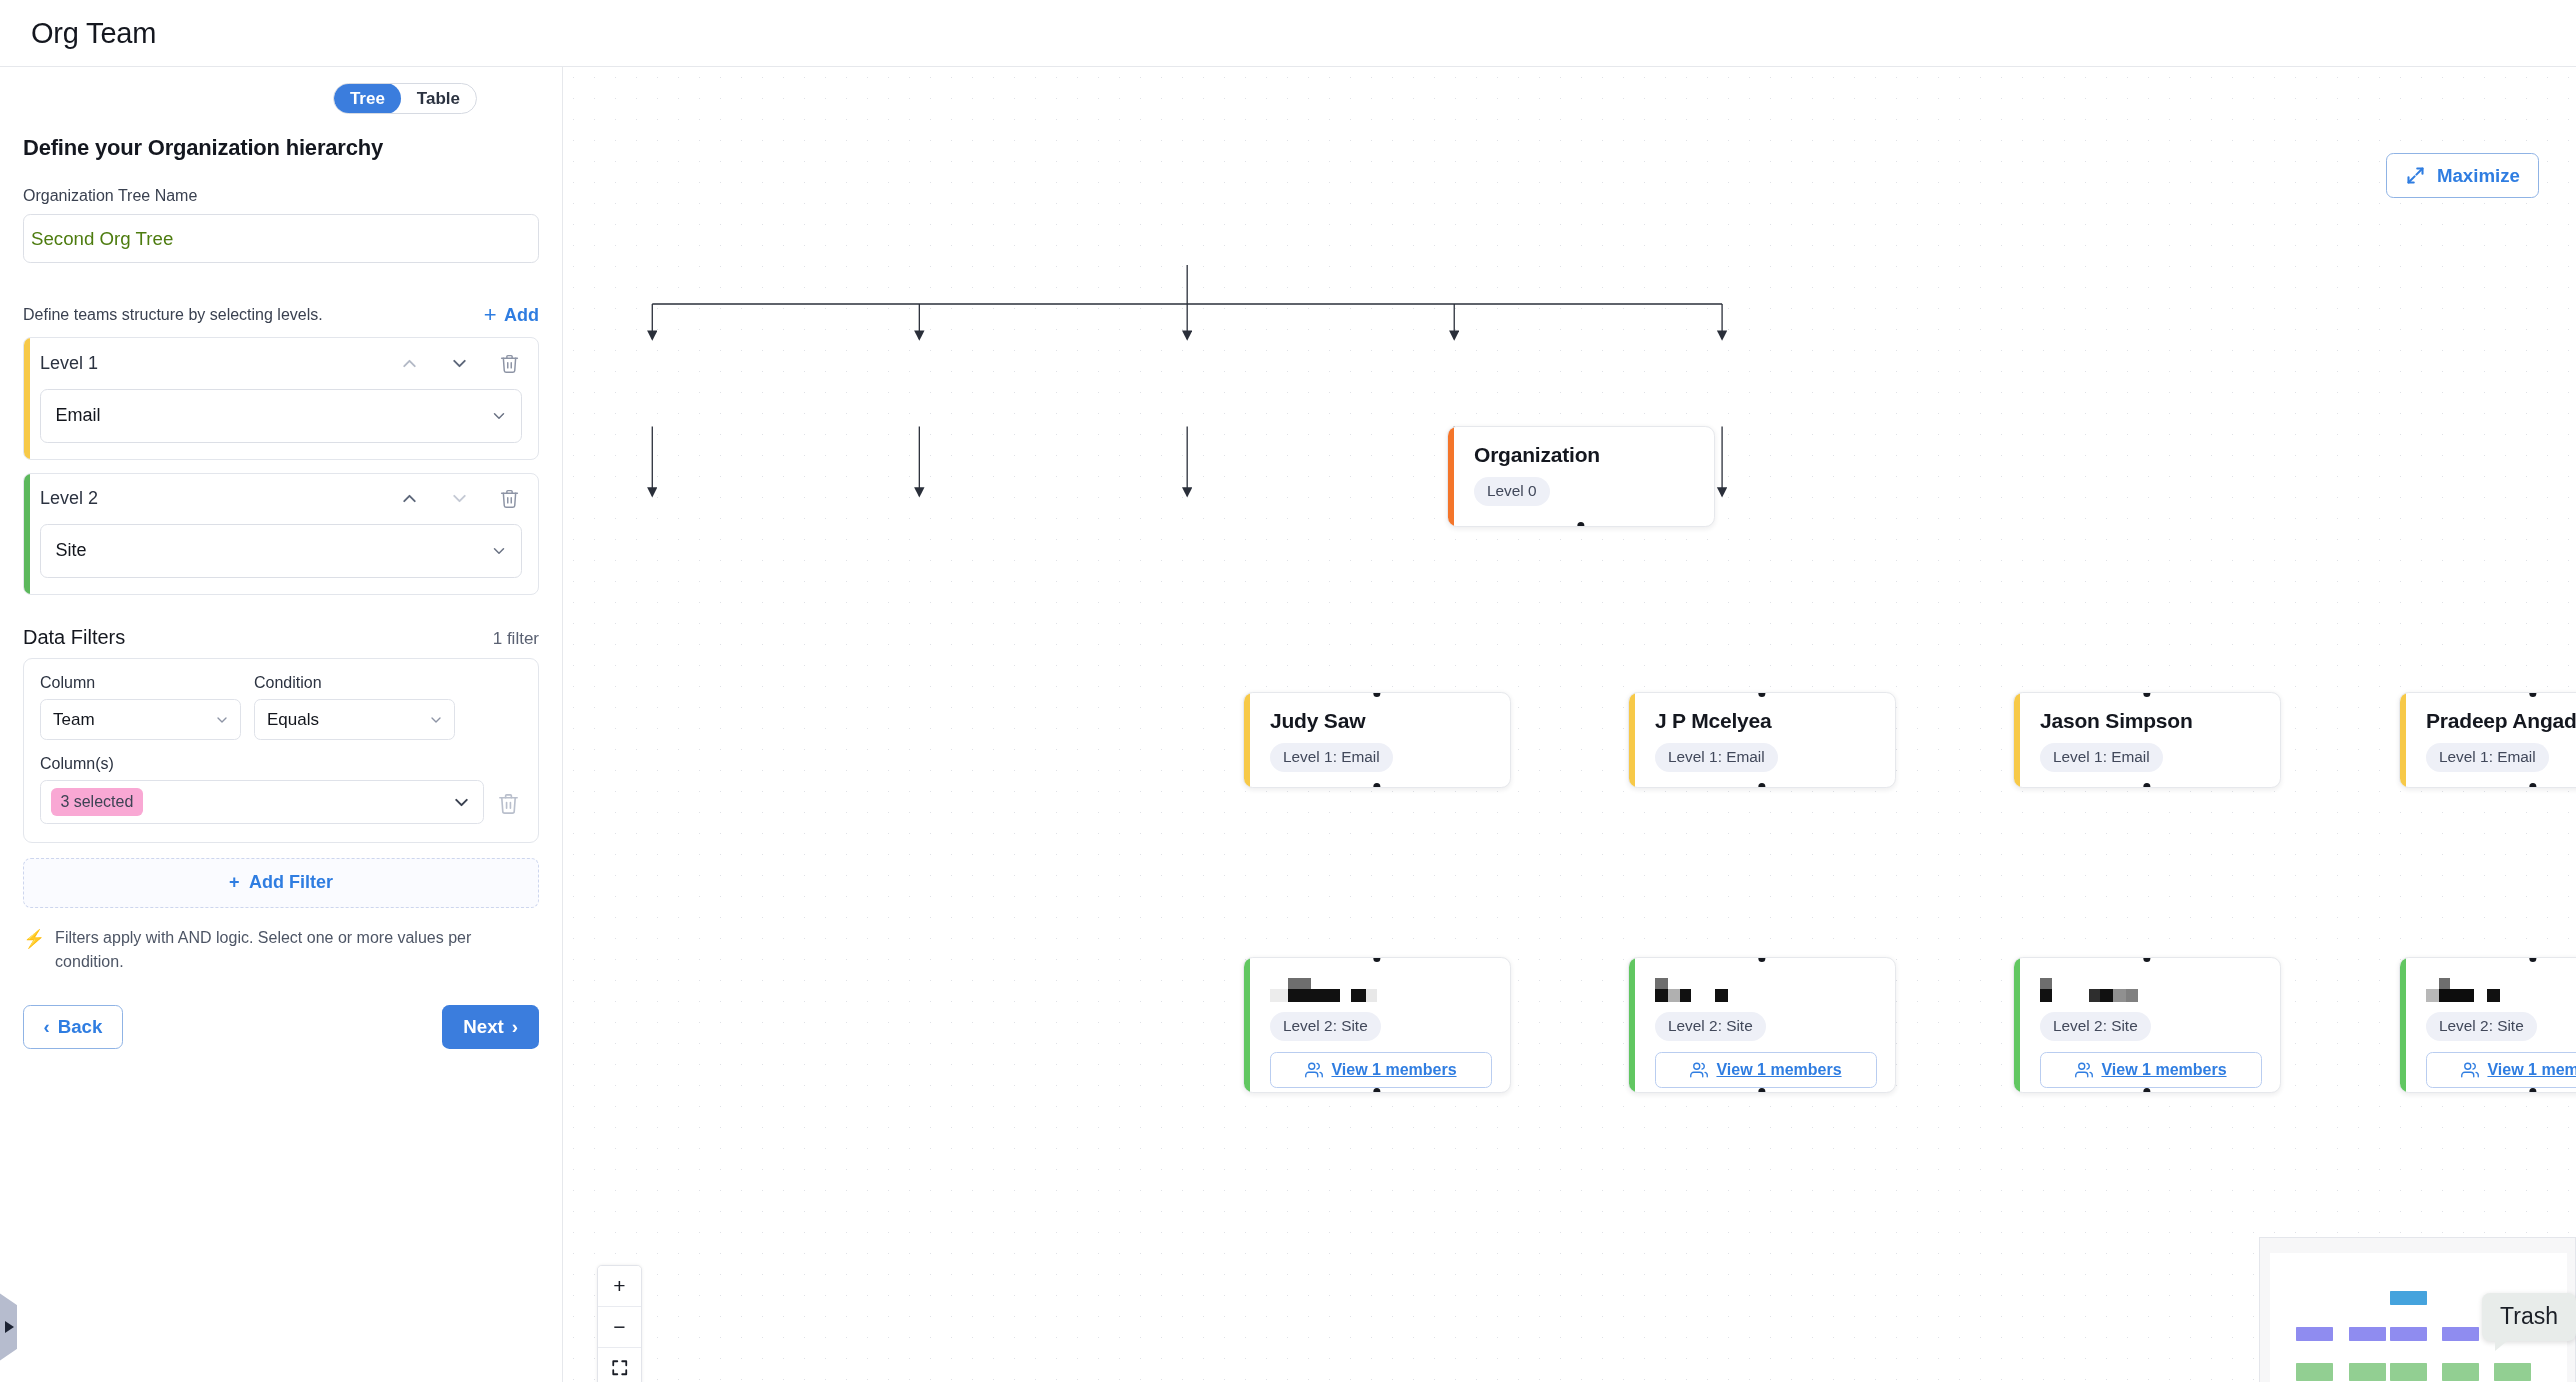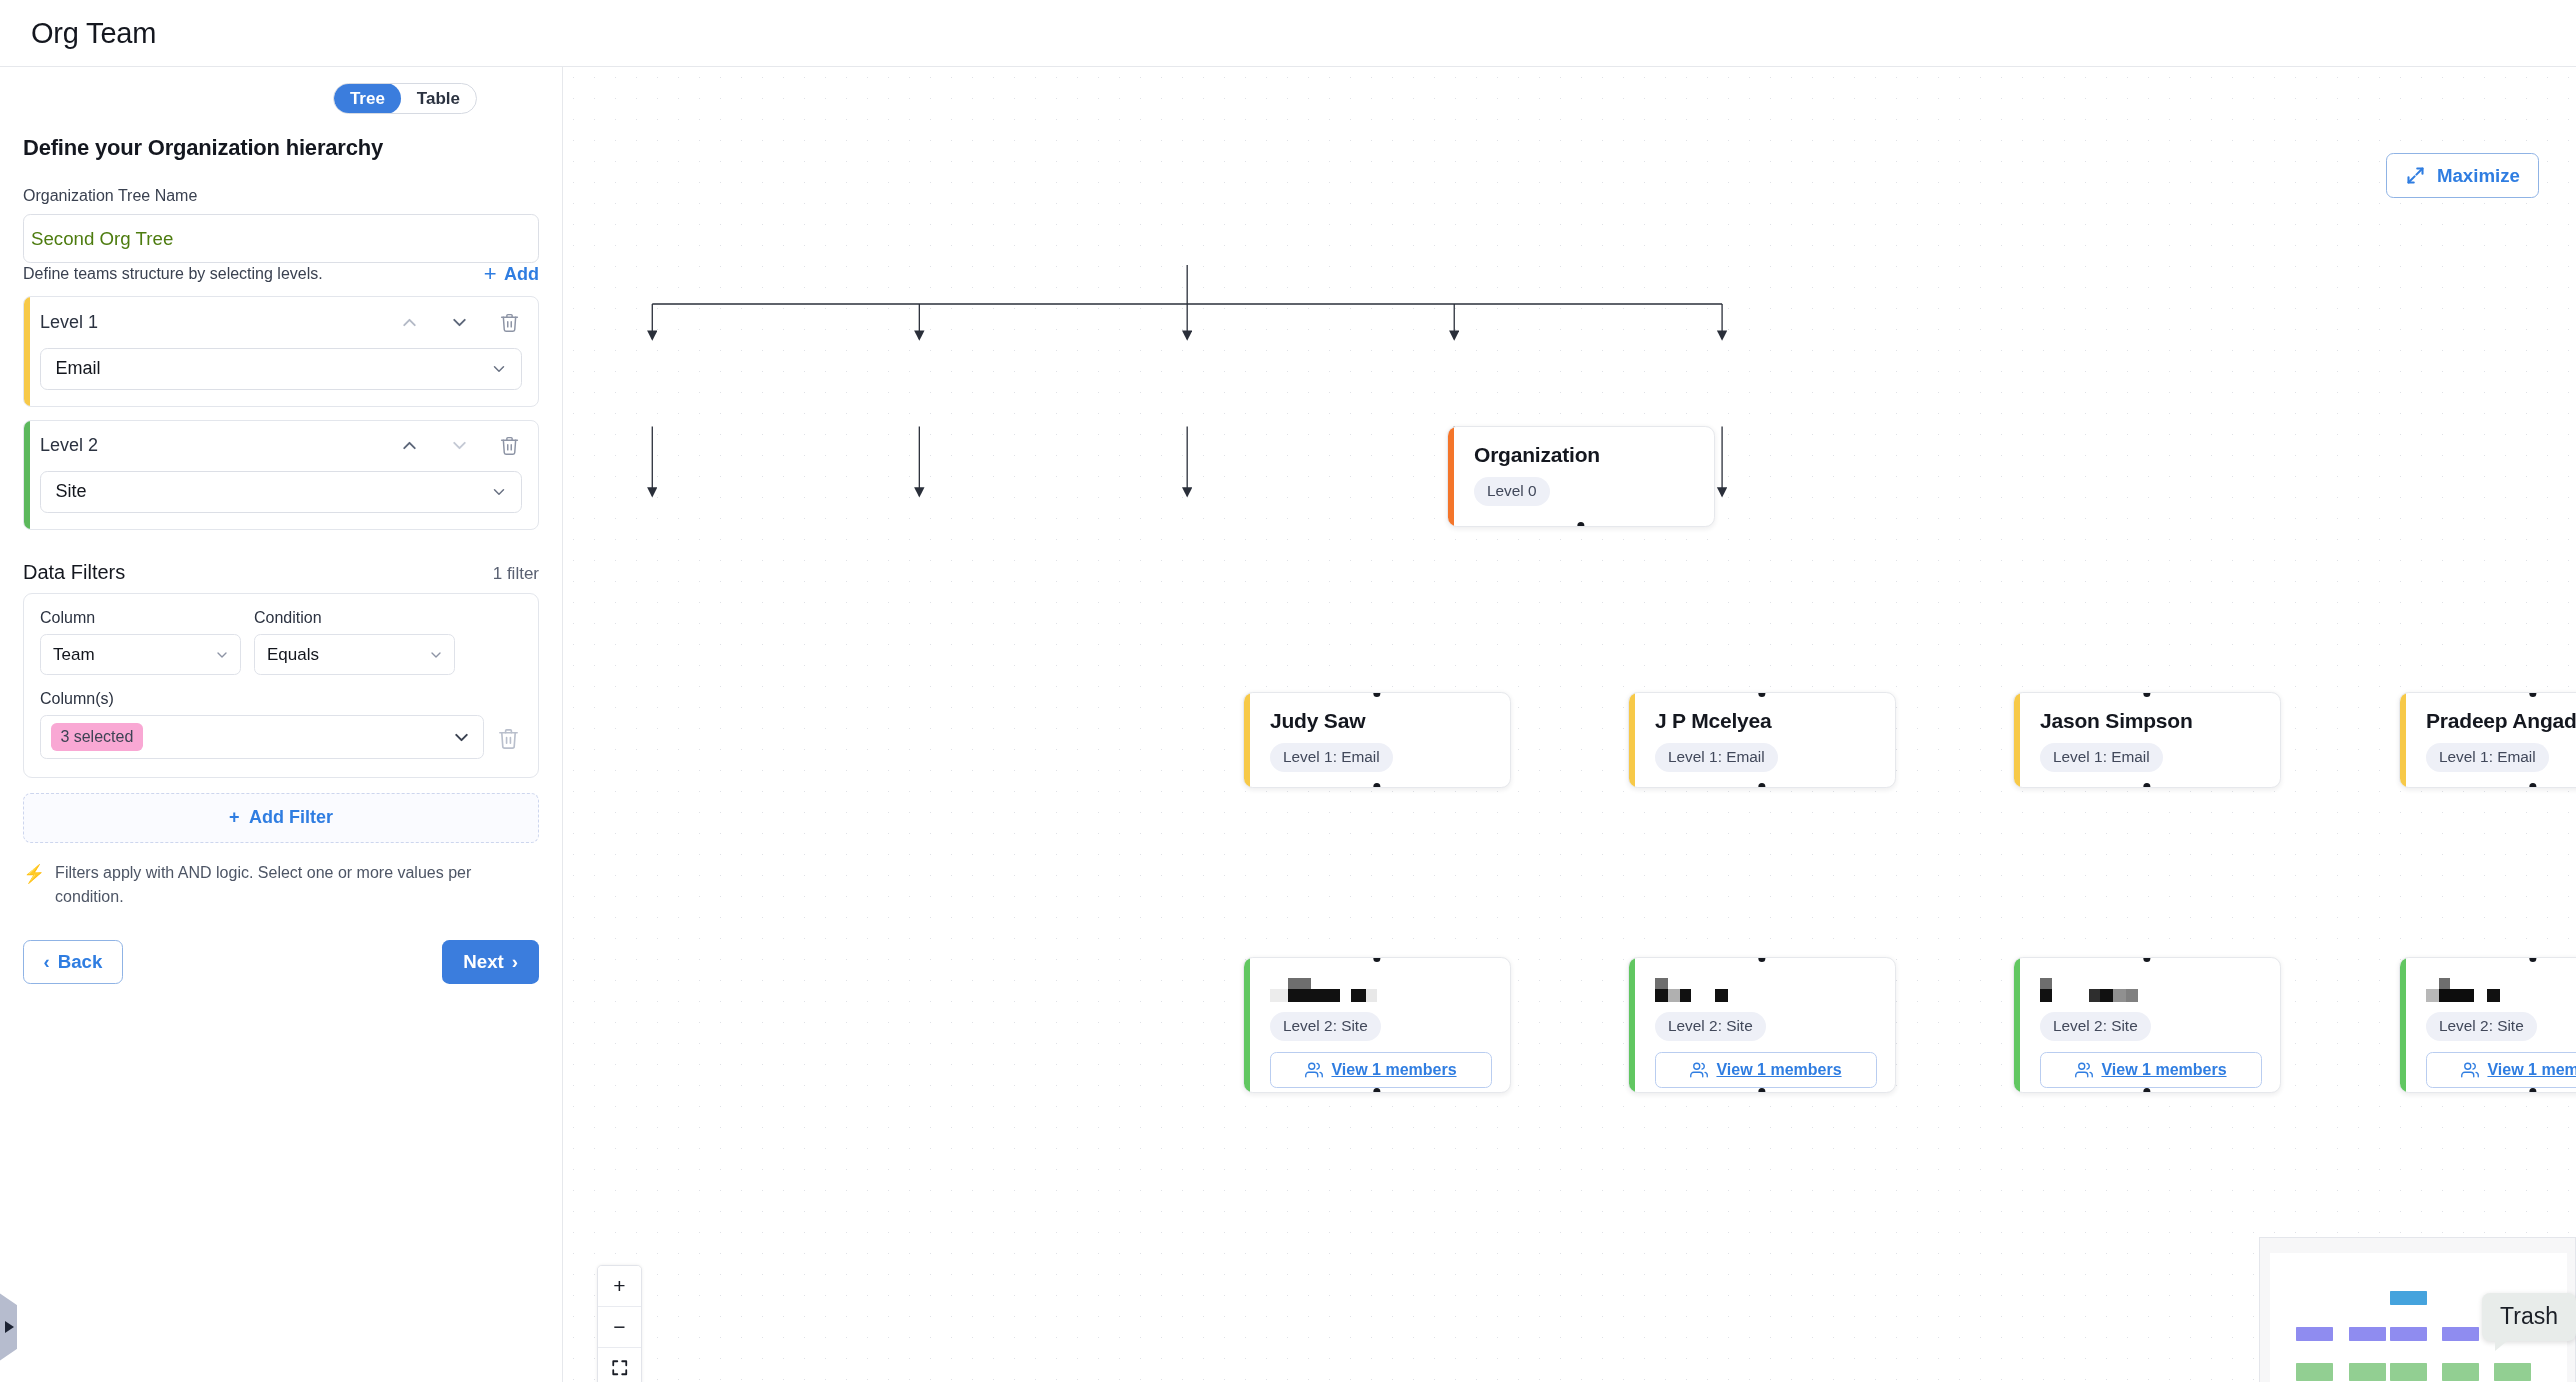--- a/index.html
+++ b/index.html
@@ -50,21 +50,21 @@
   .panel h2 { font-size: 22px; font-weight: 700; margin-top: 21px; letter-spacing: -0.2px; color: #14171f;}
   .field-label { font-size: 16px; color: #3a4150; margin-top: 26px; margin-bottom: 9px; }
   .text-input {
     width: 100%; height: 49px; border: 0.8px solid #dcdfe6; border-radius: 7.3px;
     font-size: 18.7px; padding: 0 7px; color: #4d7c0f; background: #fff;
     font-family: inherit;
   }
 
   .levels-head {
     display: flex; align-items: center; justify-content: space-between;
-    margin-bottom: 11.4px; gap: 20px;
+    margin-top: 41px; margin-bottom: 11.4px; gap: 20px;
   }
   .levels-head .hint { font-size: 16px; color: #3a4150; }
   .add-link {
     display: inline-flex; align-items: center; gap: 7.3px;
     color: #2f7de1; font-size: 18px; font-weight: 700; cursor: pointer;
     background: none; border: none; font-family: inherit;
   }
   .add-link .plus { font-size: 22px; line-height: 1; font-weight: 400; }
 
   .level-card {
@@ -76,21 +76,21 @@
     content: ""; position: absolute; left: 0; top: 0; bottom: 0; width: 5.7px;
   }
   .level-card.lv1::before { background: #f7c948; }
   .level-card.lv2::before { background: #5cb85c; }
   .level-card-head { display: flex; align-items: center; justify-content: space-between; }
   .level-card-head .ttl { font-size: 18px; color: #2b3240; }
   .lv-actions { display: flex; align-items: center; gap: 26px; }
   .icon-btn { background: none; border: none; cursor: pointer; display: flex; align-items: center; padding: 1.6px; }
   .icon-btn svg { display: block; }
   .select-box {
-    margin-top: 13px; width: 100%; height: 42px;
+    margin-top: 13px; width: 100%; height: 54px;
     border: 0.8px solid #dcdfe6; border-radius: 7.3px; background: #fff;
     display: flex; align-items: center; justify-content: space-between;
     padding: 0 13px 0 14.6px; font-size: 18px; color: #13161d; cursor: pointer;
   }
 
   
   .filters-head {
     display: flex; align-items: baseline; justify-content: space-between;
     margin-top: 31px; margin-bottom: 9.7px;
   }

